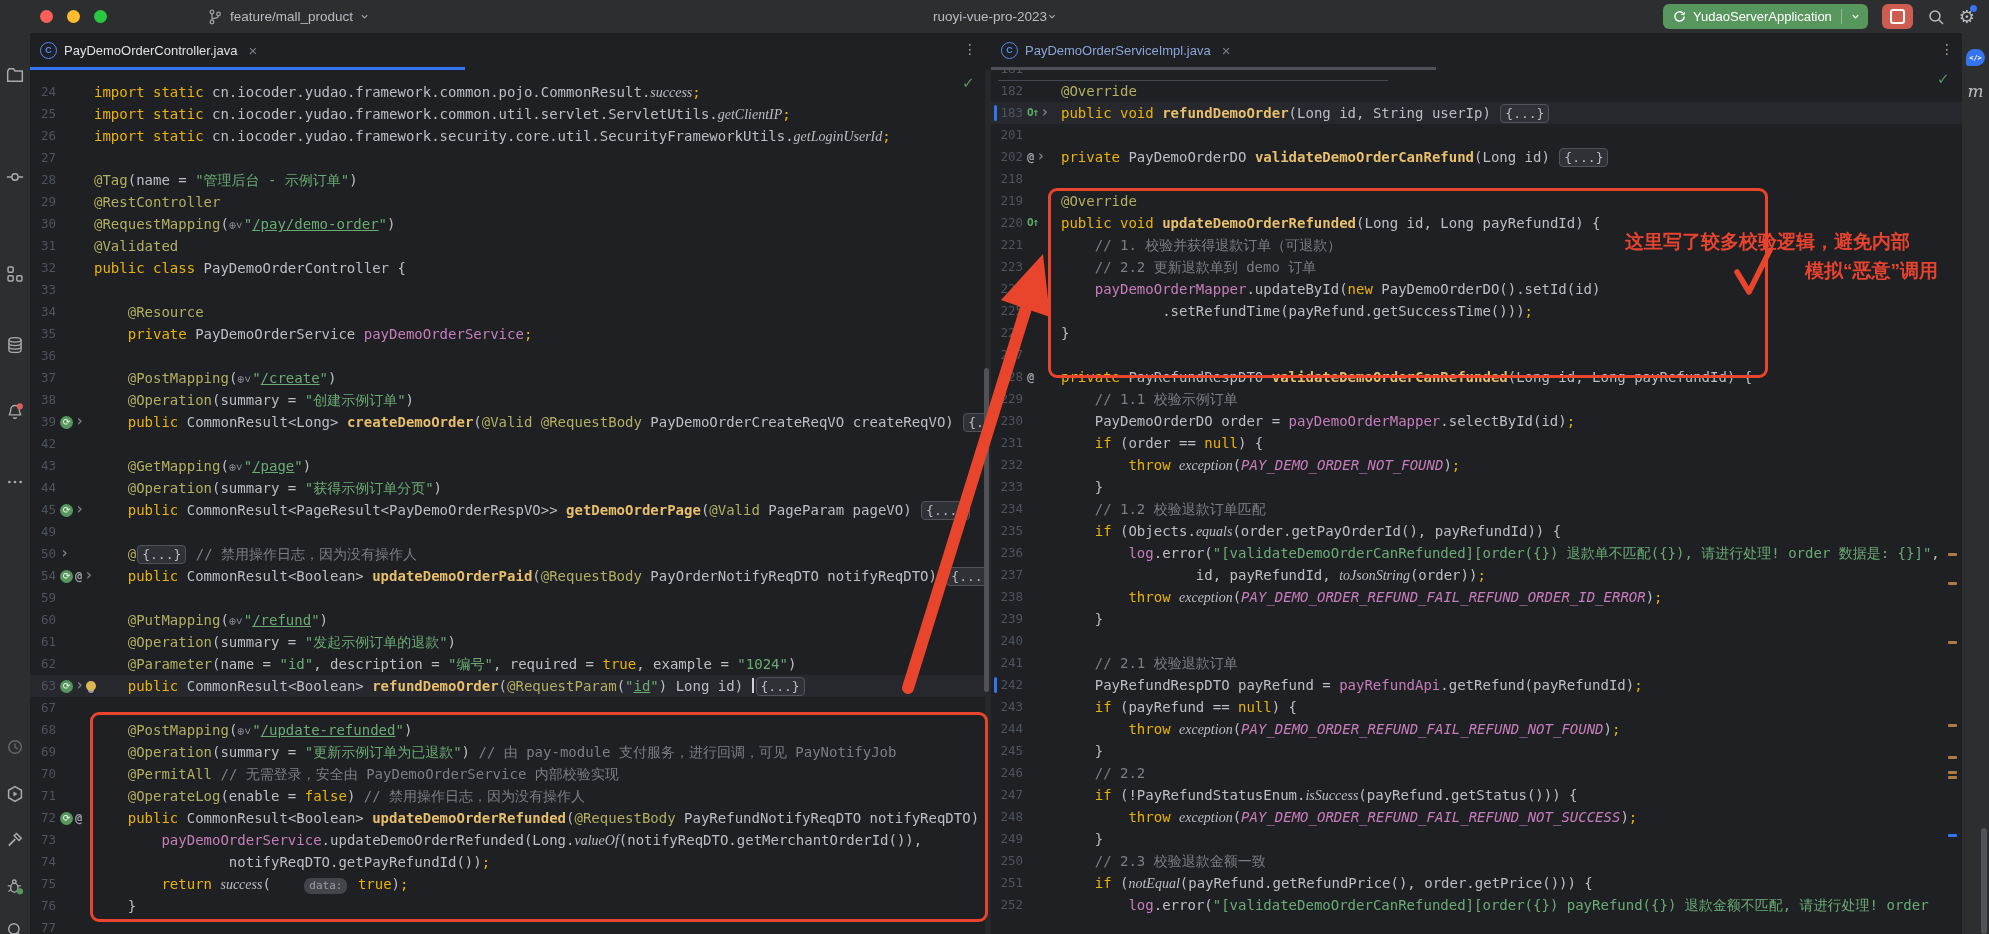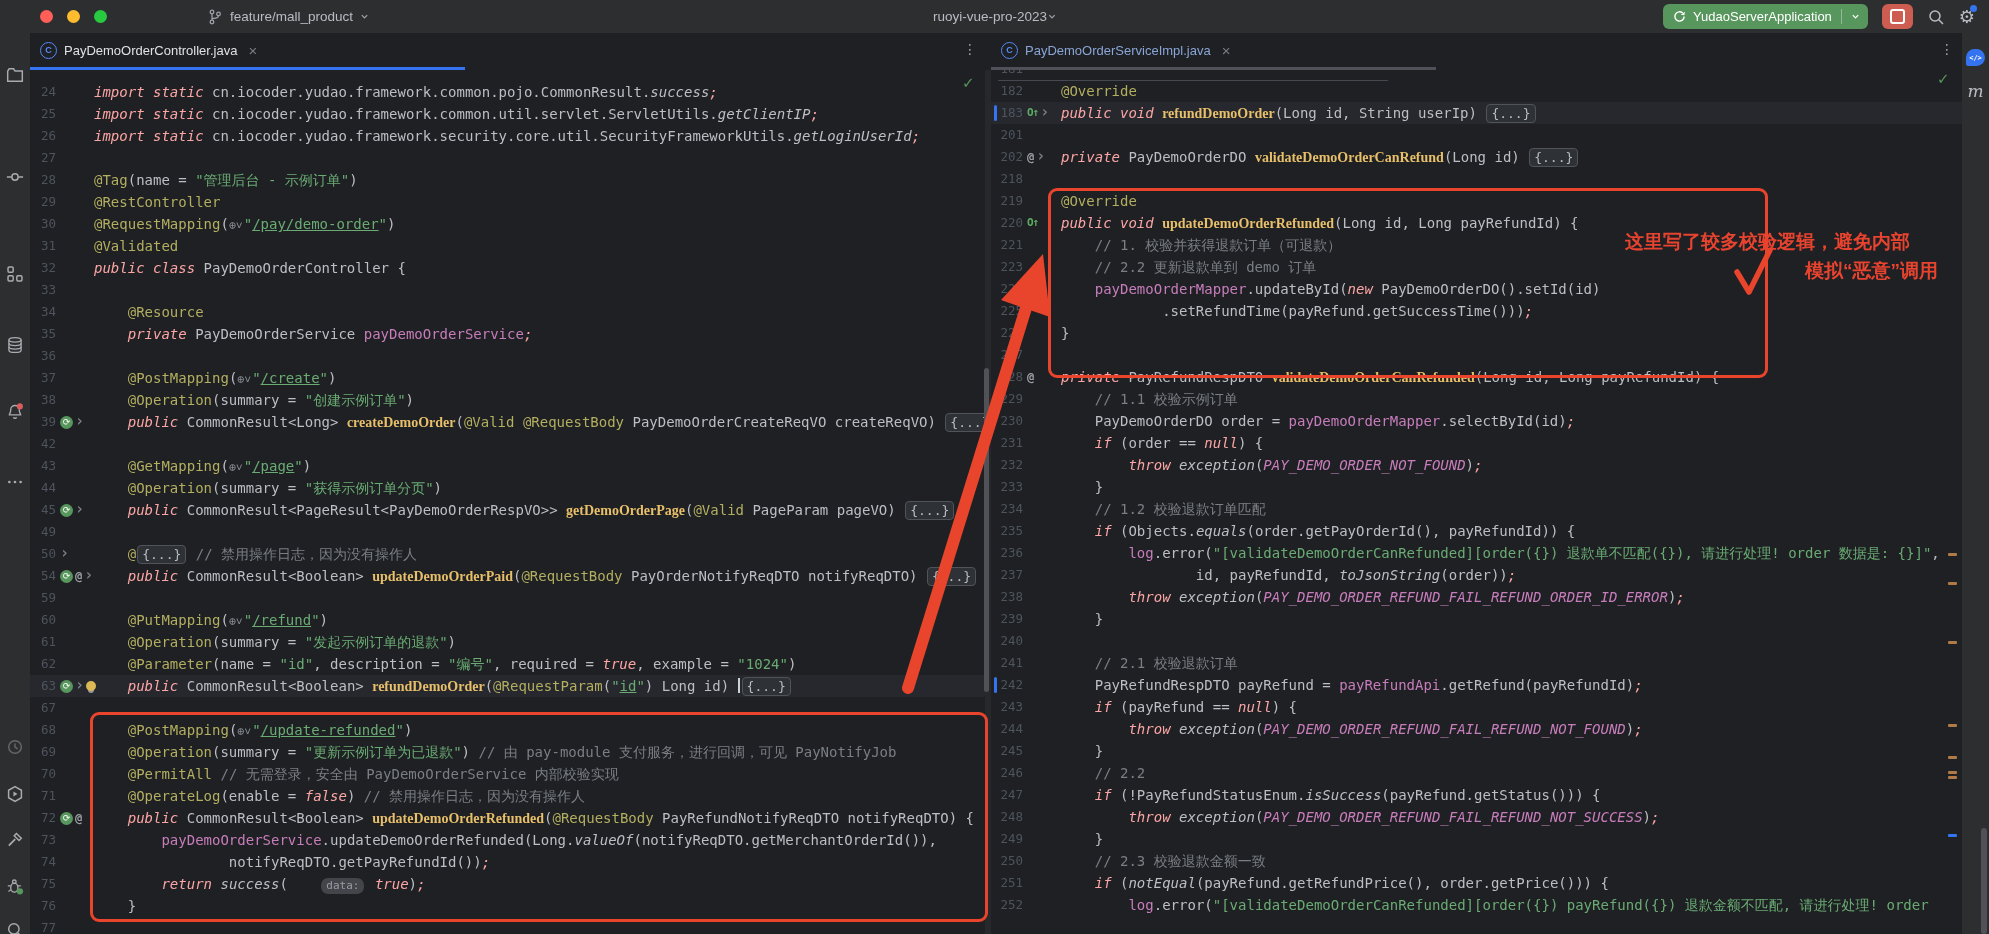--- a/index.html
+++ b/index.html
@@ -59,28 +59,28 @@
   .gut{flex:none;width:30px;display:flex;align-items:center;justify-content:flex-start;gap:2px;padding-left:4px;}
   .code{flex:1;padding-left:4px;color:#bcbec4;overflow:hidden;}
   
   .gi{flex:none;display:inline-flex;align-items:center;justify-content:center;}
   .gi-api{width:13px;height:13px;border-radius:50%;background:#57965c;color:#fff;font-size:9px;line-height:13px;}
   .gi-at{color:#9da0a6;font-size:12px;font-weight:bold;}
   .gi-fold{color:#7a7e85;font-size:15px;font-weight:bold;margin-top:-2px;}
   .gi-ovr{color:#5fad65;font-size:11px;font-weight:bold;letter-spacing:-1px;}
   .gi-bulb{width:10px;height:10px;border-radius:50%;background:#dcb855;box-shadow:0 4px 0 -2px #93969b;}
   
-  .tk-k{color:#fca5a5;font-style:italic;}
+  .tk-k{color:#eab308;}
   .tk-a{color:#b3ae60;}
   .tk-s{color:#6aab73;}
   .tk-c{color:#7a7e85;}
   .tk-d{color:#bcbec4;}
   .tk-f{color:#c77dbb;}
-  .tk-m{color:#e8bf6a;font-weight:600;font-family:Liberation Serif, serif;}
-  .tk-si{font-style:italic;color:#bcbec4;}
+  .tk-m{color:#e8bf6a;font-weight:600;}
+  .tk-si{font-style:italic;color:#bcbec4;font-family:Liberation Serif, serif;}
   .tk-ci{font-style:italic;color:#c77dbb;}
   .tk-l{color:#6aab73;text-decoration:underline;}
   .tk-g{color:#8a8e95;font-size:11.5px;margin-right:1px;}
   .tk-fb{display:inline-block;padding:0 4px;margin:0 1px;border:1px solid #50535a;border-radius:4px;
          background:#2e3136;line-height:17px;font-size:13px;color:#bcbec4;}
   .tk-h{display:inline-block;background:#43454a;color:#999da3;border-radius:7px;padding:0 5px;
         font-size:11px;line-height:16px;margin-right:2px;margin-left:25px;}
   .tk-cr{display:inline-block;width:2px;height:15px;background:#cdd1d8;vertical-align:-2px;margin-right:1px;}
   
   .inspect-ok{position:absolute;color:#57965c;font-size:15px;font-weight:bold;}

